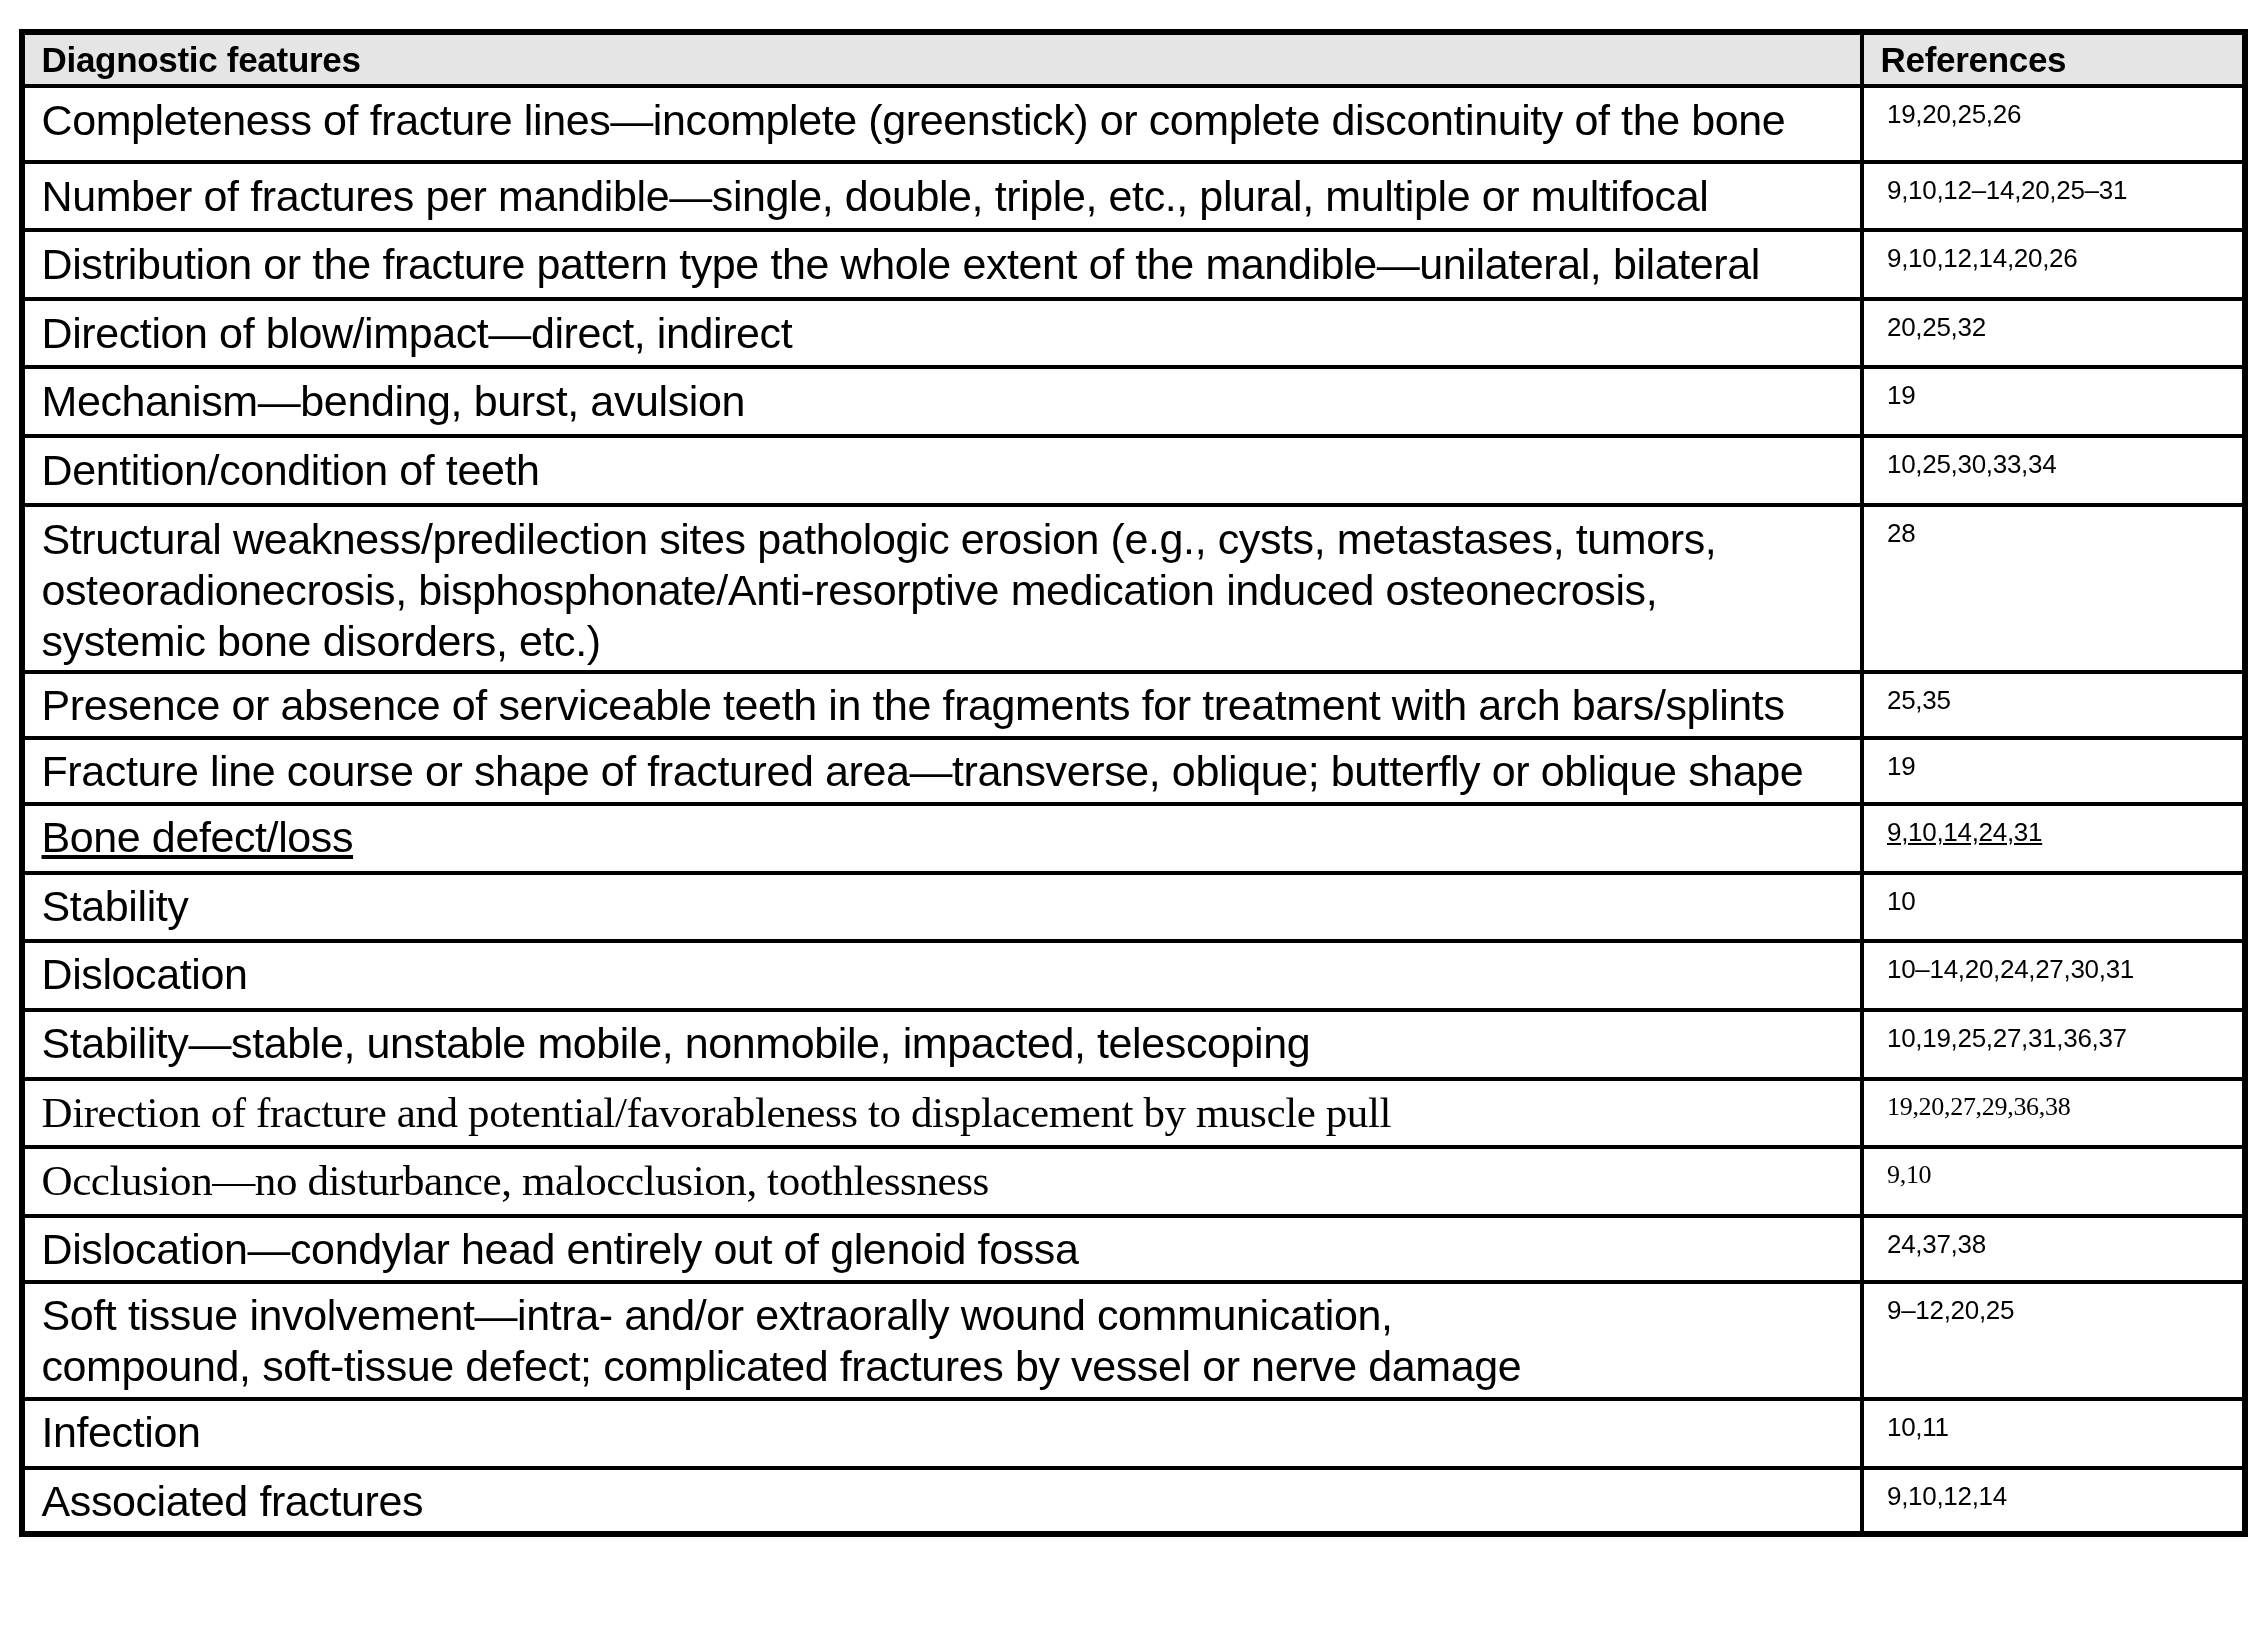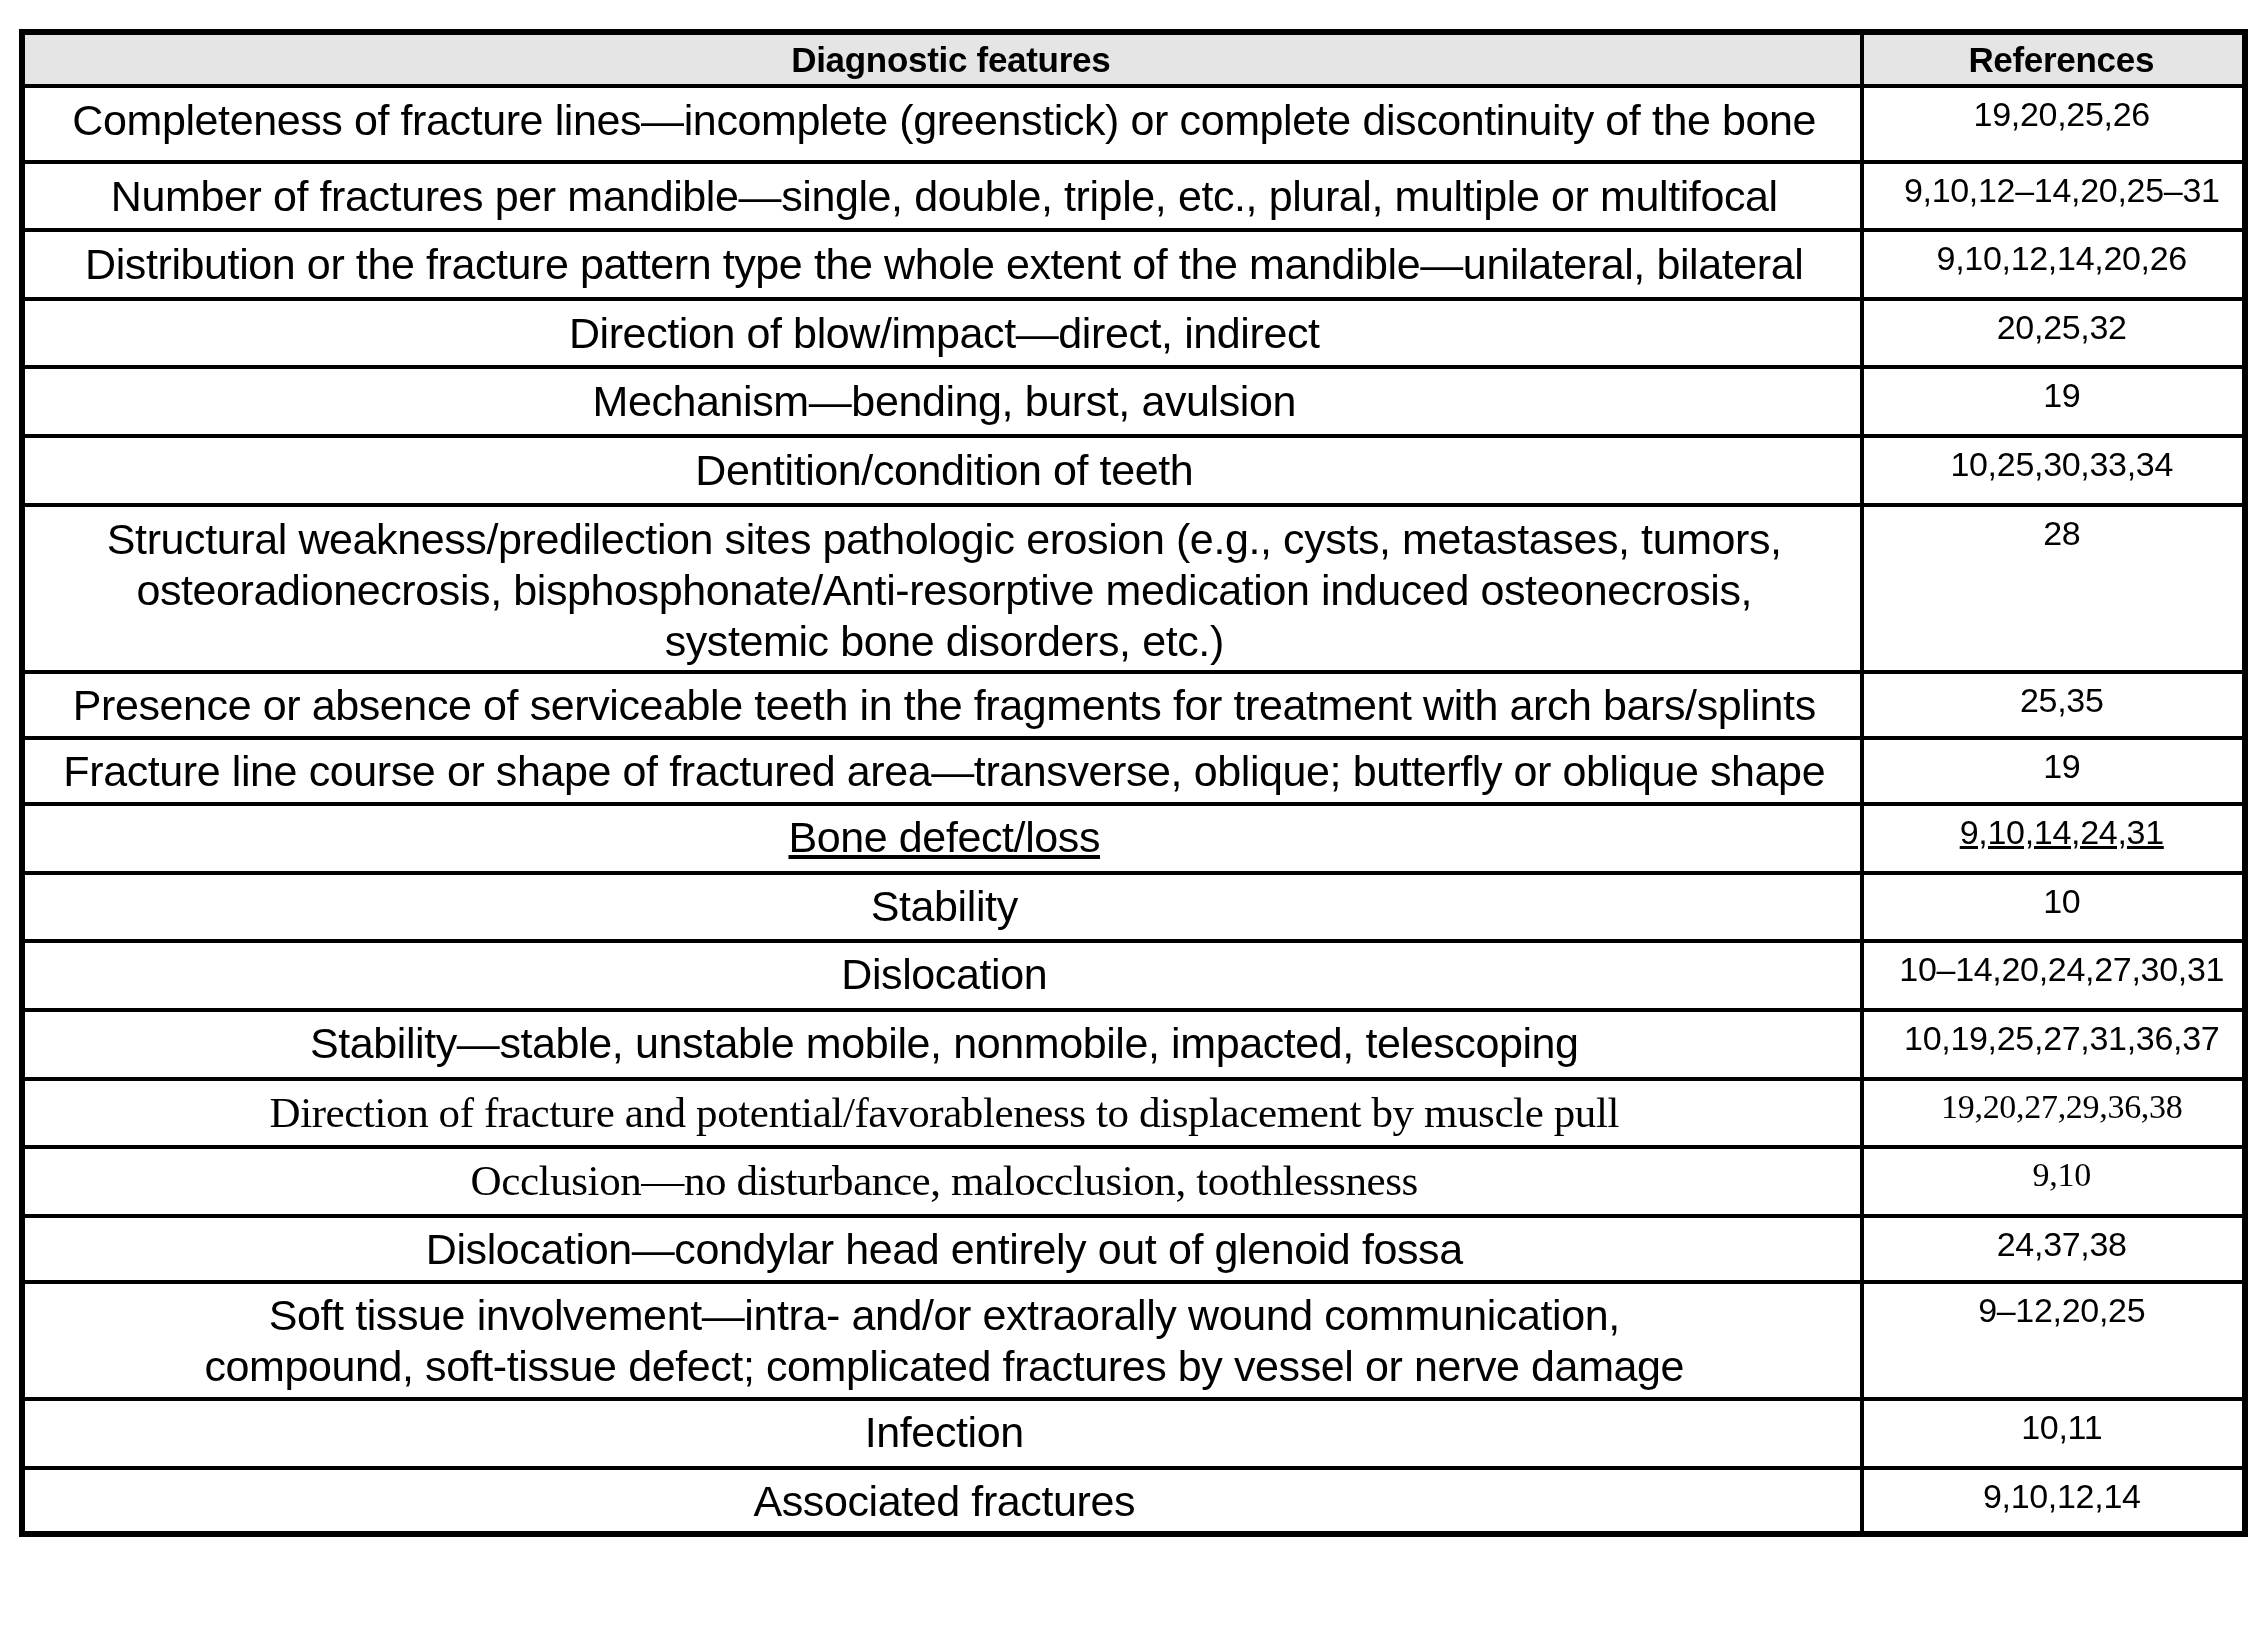--- a/index.html
+++ b/index.html
@@ -25,21 +25,20 @@
     border-collapse: collapse;
     table-layout: fixed;
     width: 2223px;
     background: #ffffff;
     border: 6px solid #000000;
   }
   table.diag th,
   table.diag td {
     border: 4.4px solid #000000;
     box-sizing: border-box;
-    text-align: center;
   }
   col.c-features { width: 1840px; }
   col.c-refs     { width: 383px;  }
   th.hdr {
     background: #e5e5e5;
     text-align: left;
     font-weight: bold;
     font-size: 35px;
     letter-spacing: -0.3px;
     vertical-align: middle;
@@ -47,21 +46,21 @@
   }
   td.feature {
     font-size: 43px;
     line-height: 51px;
     letter-spacing: -0.4px;
     vertical-align: top;
     padding: 6.6px 13px 3.3px 16.5px;
     white-space: pre-line;
   }
   td.refs {
-    font-size: 34px;
+    font-size: 26px;
     line-height: 34px;
     letter-spacing: -0.3px;
     vertical-align: top;
     padding: 8.8px 5.5px 3.3px 23px;
   }
 </style>
 </head>
 <body>
 
 <div class="page">

